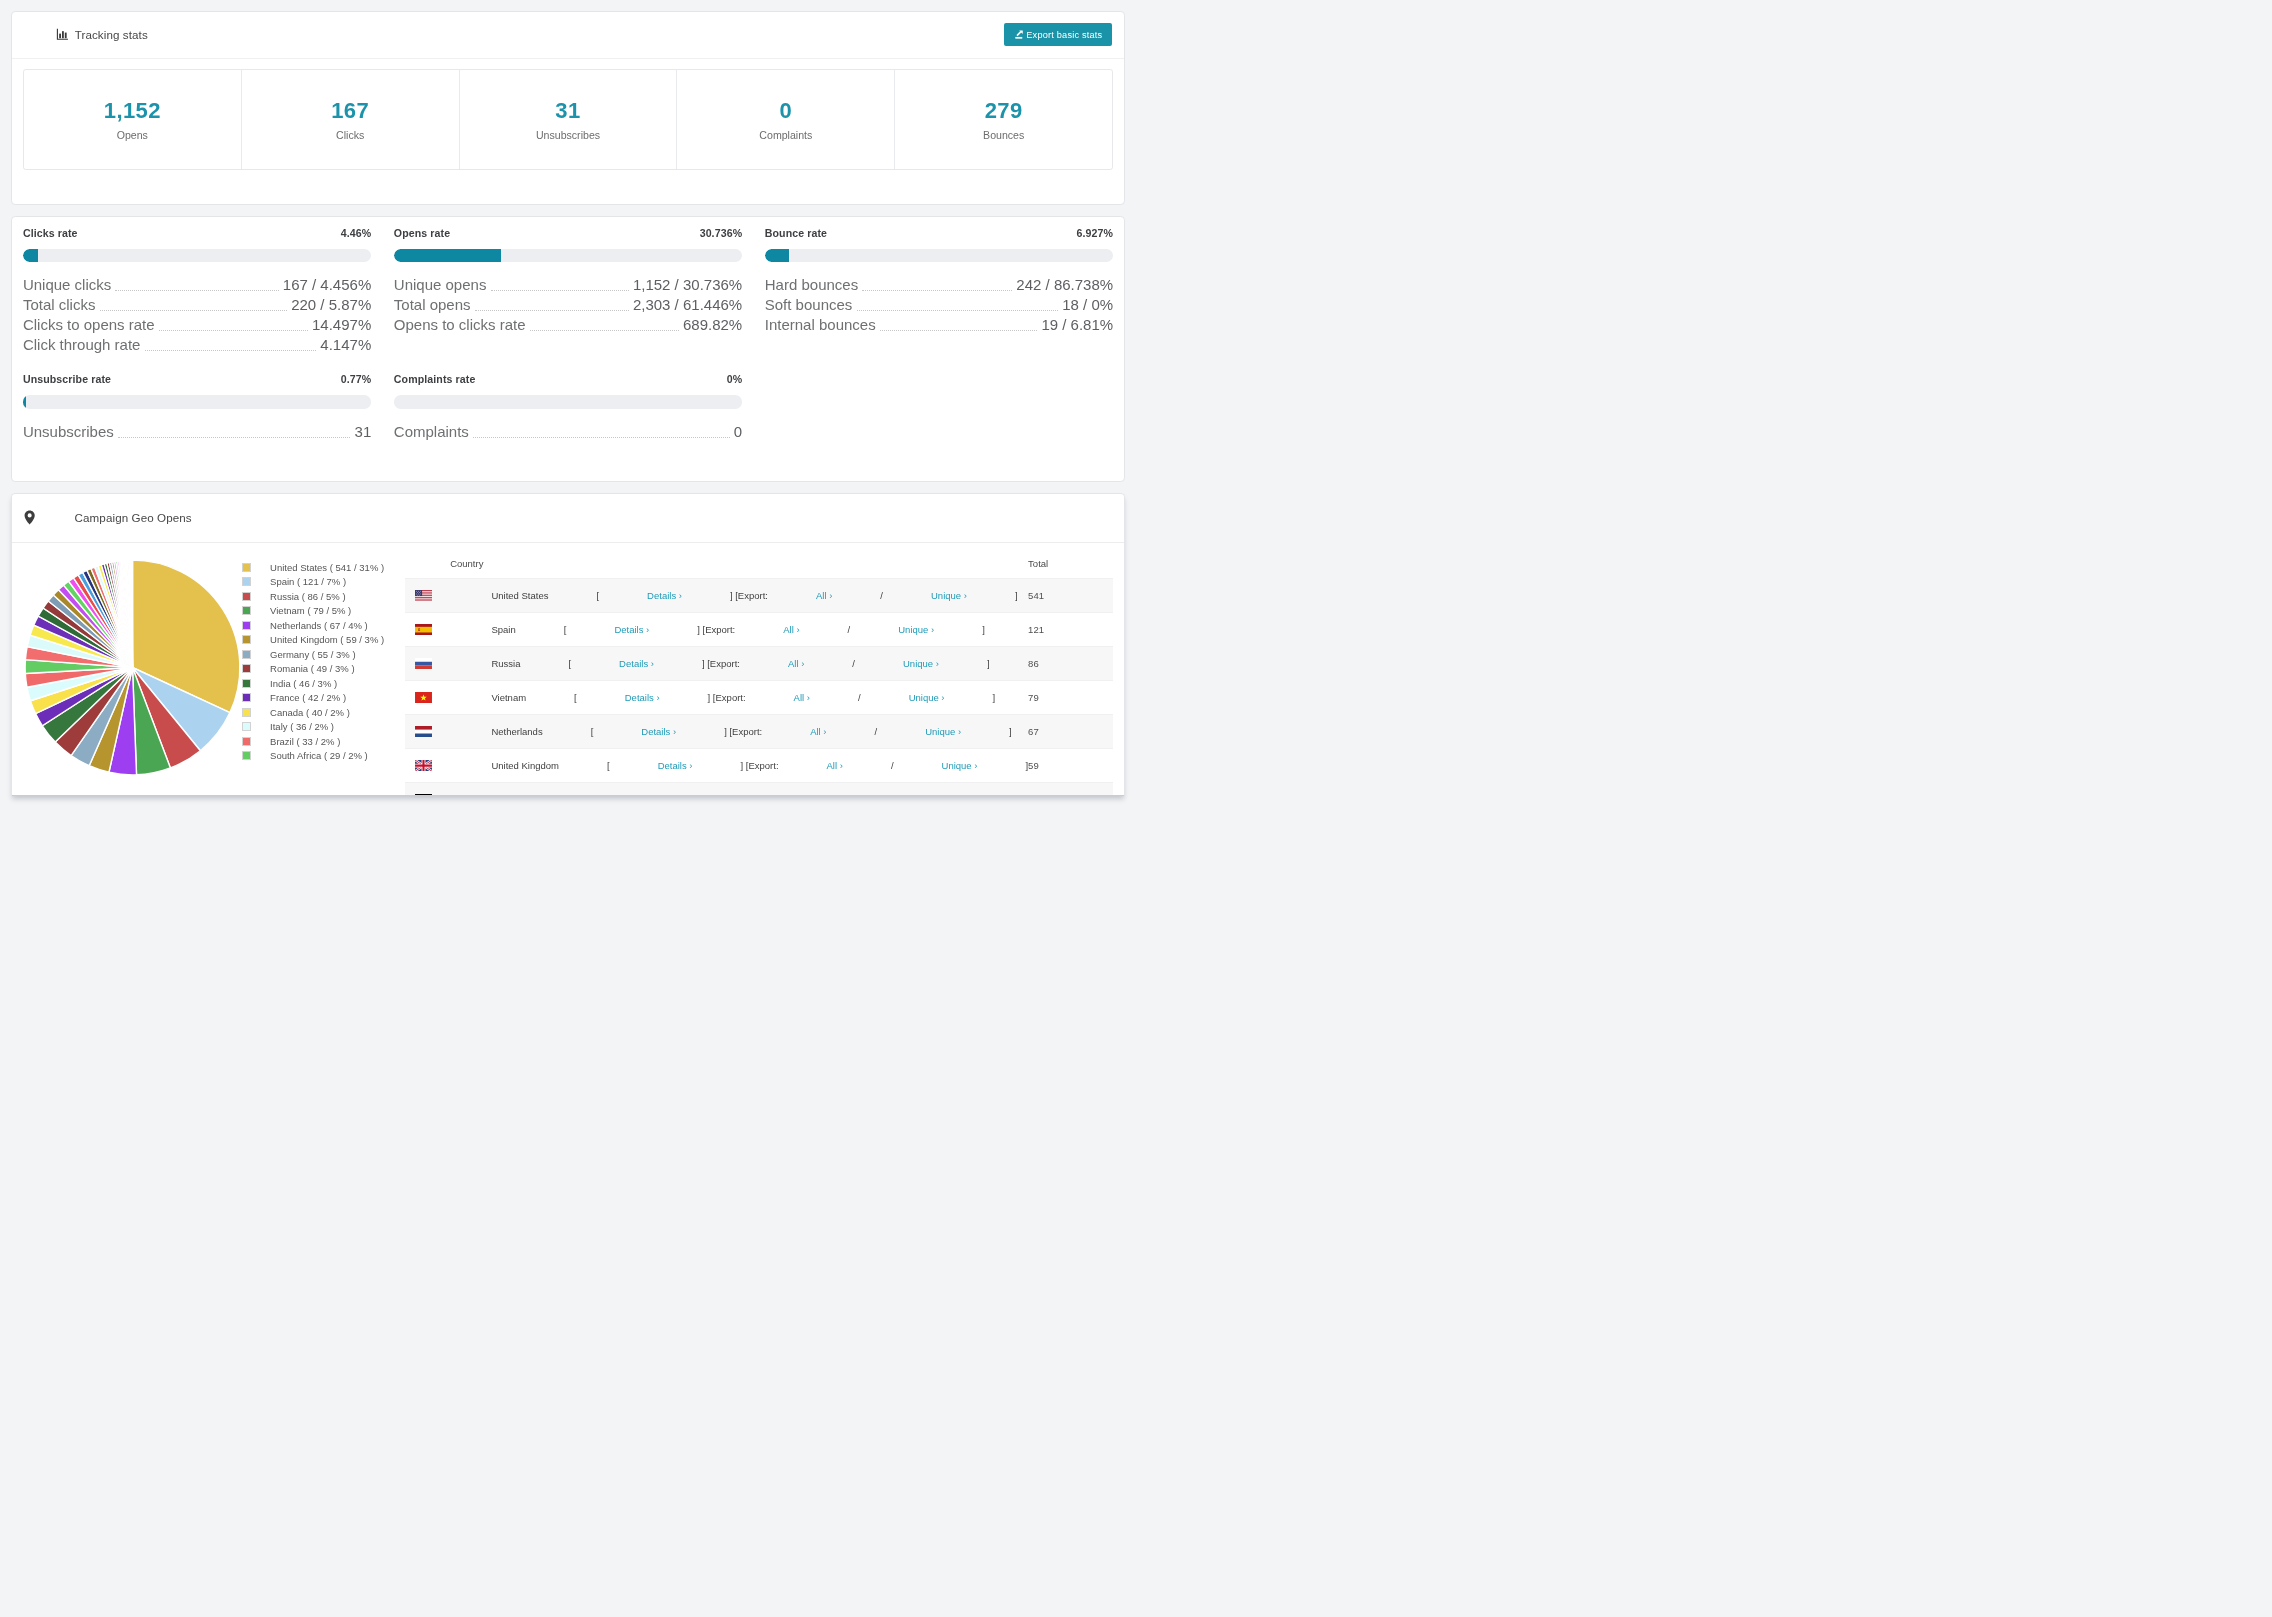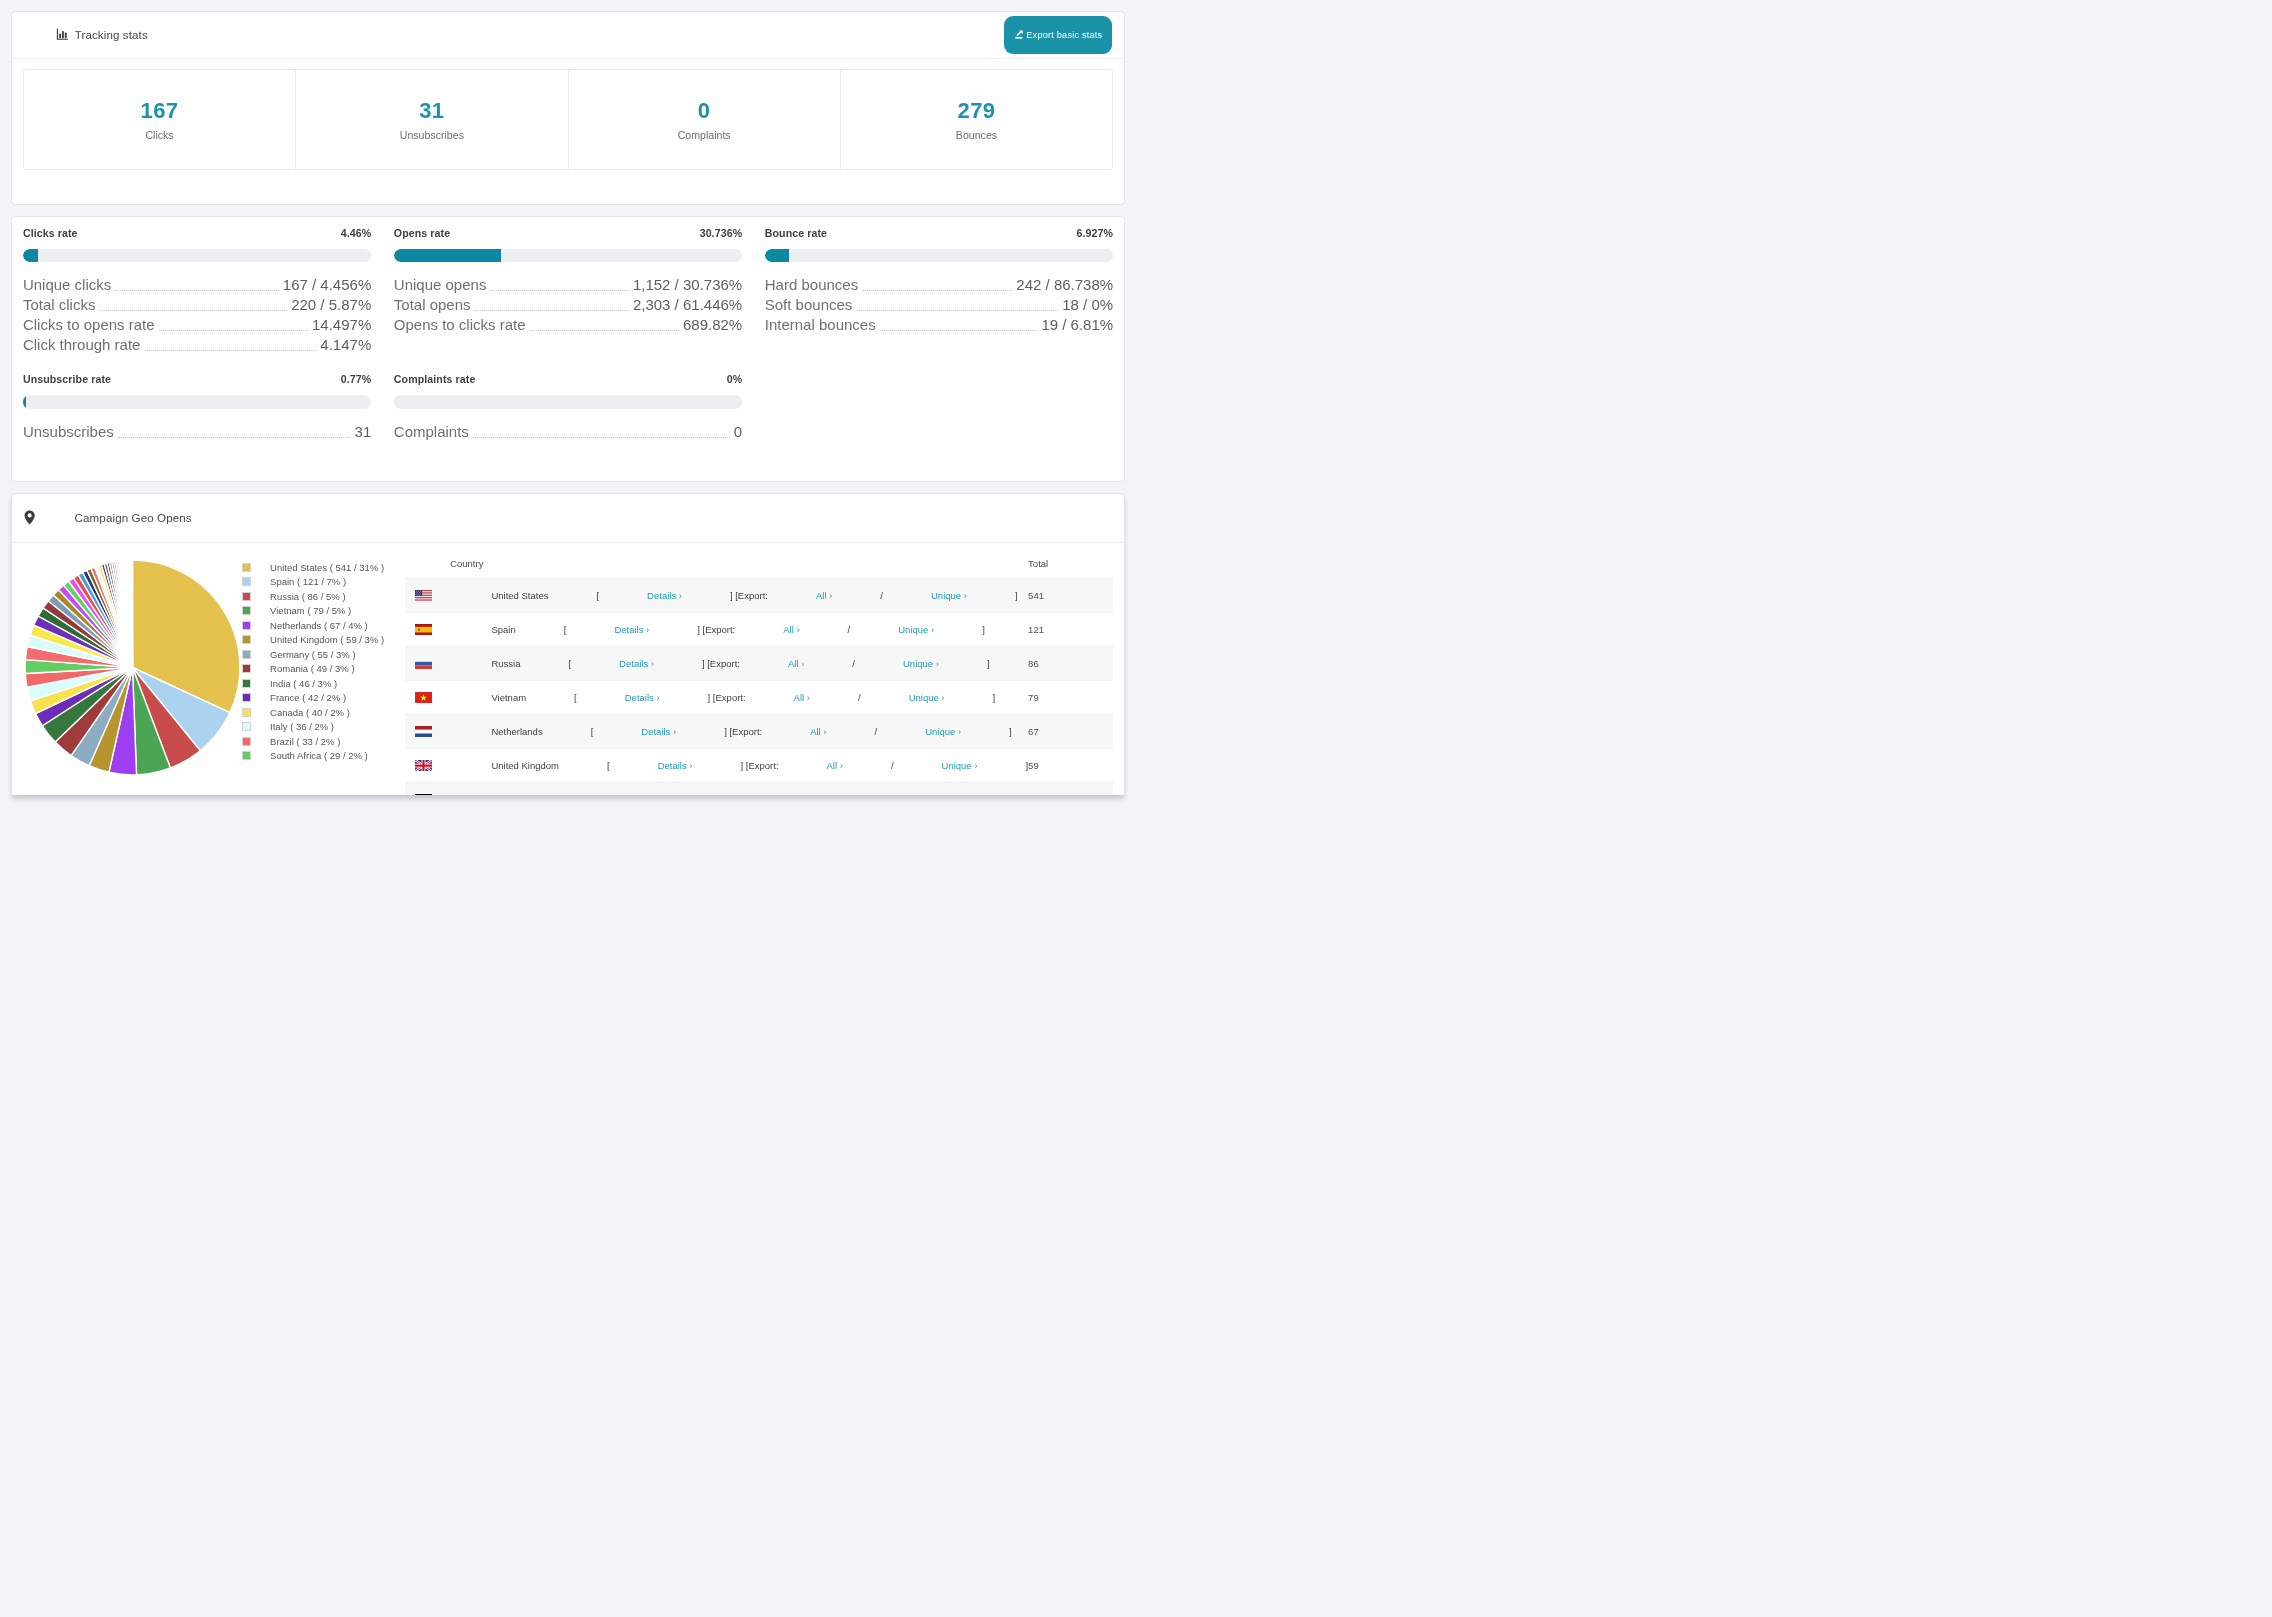--- a/index.html
+++ b/index.html
@@ -22,22 +22,22 @@
     display:flex; align-items:center; height:47px; padding:0 12px;
     border-bottom:0.7px solid #f0f0f1;
   }
   .card-title {
     display:flex; align-items:center; gap:6.4px;
     font-size:11.6px; color:#474747; letter-spacing:0.1px;margin-left:32px;
   }
   .head-spacer { flex:1; }
   .btn-export {
     display:flex; align-items:center; gap:2px;
-    background:#1a93a8; color:#fff; border:none; border-radius:9px;
-    height:38px; padding:0 10px; font-size:9.2px; letter-spacing:0.2px;
+    background:#1a93a8; color:#fff; border:none; border-radius:2px;
+    height:23px; padding:0 10px; font-size:9.2px; letter-spacing:0.2px;
     font-family:"Liberation Sans", sans-serif; cursor:pointer;
   }
   .stats-box {
     margin:10.6px 11.3px 34px; border:0.7px solid #e6e8ec; border-radius:2.8px;
     display:flex; height:101px; overflow:hidden;
   }
   .stat { flex:1; display:flex; flex-direction:column; align-items:center; justify-content:center; border-left:0.7px solid #e9eaee; }
   .stat:first-child { border-left:none; }
   .stat-value { font-size:22px; font-weight:bold; color:#1c93aa; letter-spacing:0.4px; }
   .stat-label { font-size:10.6px; color:#6d6d6d; margin-top:5px; }
@@ -95,20 +95,24 @@
           <rect x="2" y="12" width="10.5" height="2.6" fill="#fff"></rect>
           <path d="M4.5 10 L10.5 4" stroke="#fff" stroke-width="2.4"></path>
           <path d="M6.5 2.5 H13 V9" stroke="#fff" stroke-width="0" fill="none"></path>
           <polygon points="7.8,2.2 13.2,2.2 13.2,7.6" fill="#fff"></polygon>
         </svg>
       </span>
       <span>Export basic stats</span>
     </button>
   </div>
   <div class="stats-box">
+      <div class="stat">
+        <div class="stat-value">1,152</div>
+        <div class="stat-label">Opens</div>
+      </div>
       <div class="stat">
         <div class="stat-value">167</div>
         <div class="stat-label">Clicks</div>
       </div>
       <div class="stat">
         <div class="stat-value">31</div>
         <div class="stat-label">Unsubscribes</div>
       </div>
       <div class="stat">
         <div class="stat-value">0</div>

